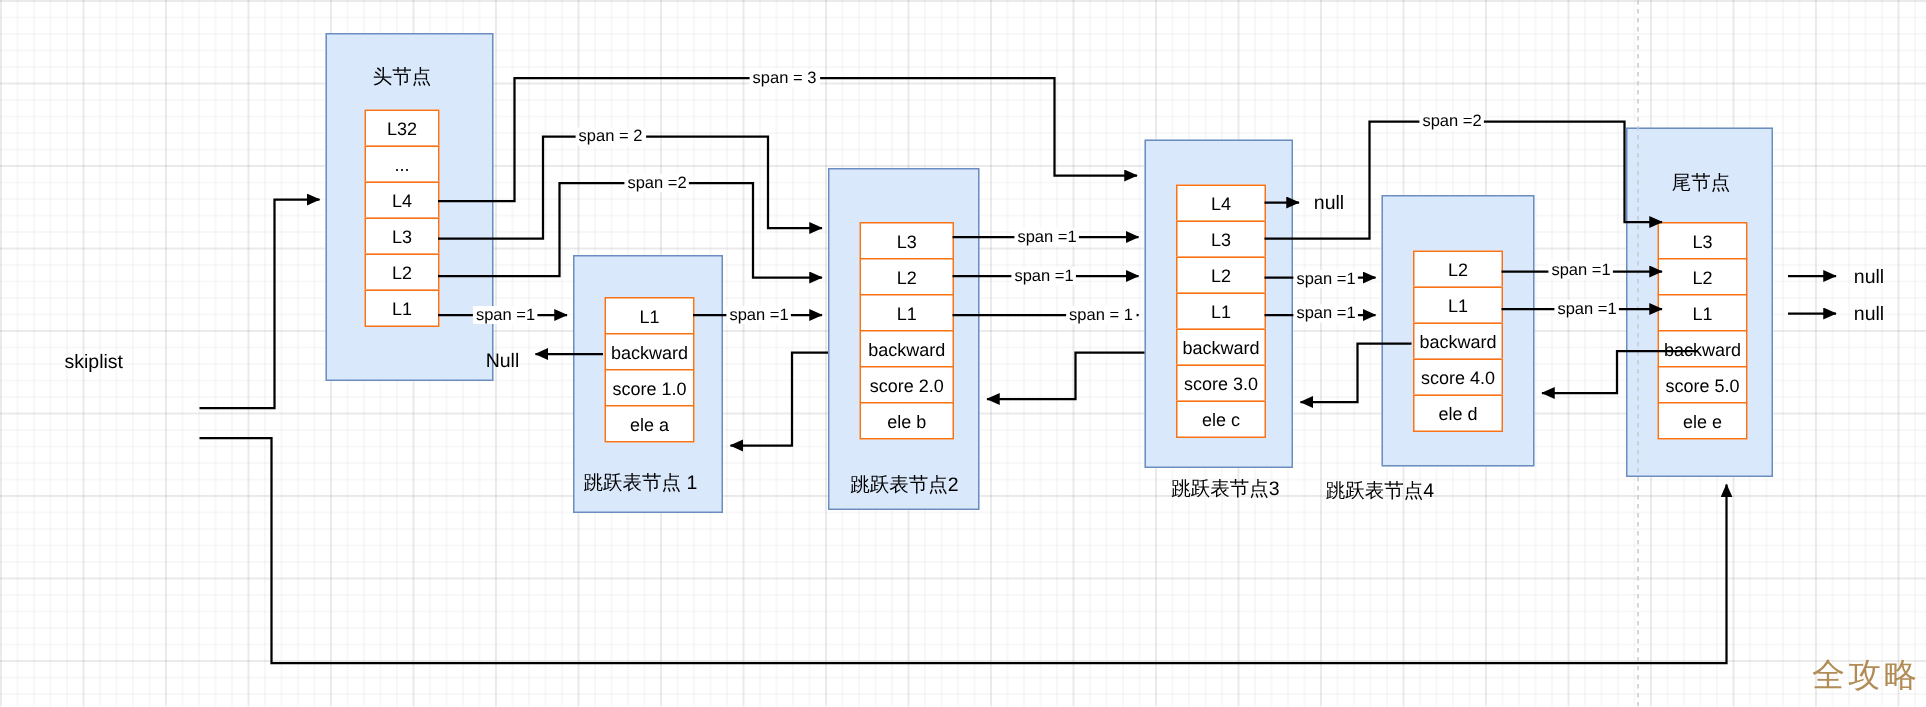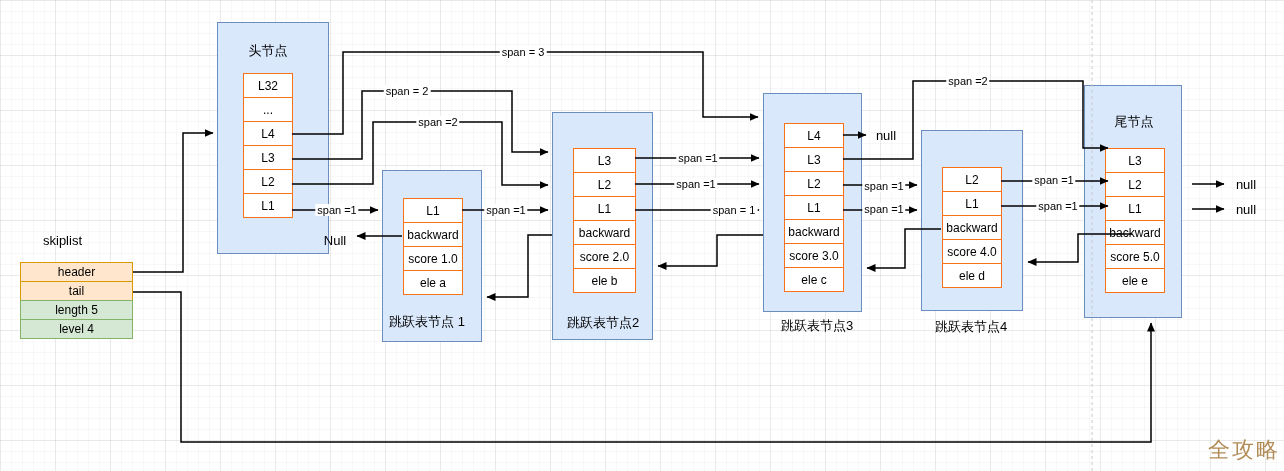--- a/index.html
+++ b/index.html
@@ -32,26 +32,20 @@
   svg.wires{position:absolute;left:0;top:0;z-index:4;pointer-events:none;}
   .watermark{position:absolute;right:4px;bottom:6px;font-size:22px;font-weight:normal;
              color:#b28c57;letter-spacing:2px;text-shadow:1px 1px 0 rgba(255,255,255,0.7);z-index:6;}
 </style>
 </head>
 <body>
 
 <div id="canvas">
 
   <div class="struct-title">skiplist</div>
-  <div class="struct">
-    <div class="srow orange">header</div>
-    <div class="srow orange">tail</div>
-    <div class="srow green">length 5</div>
-    <div class="srow green">level 4</div>
-  </div>
 
   <div class="node" style="left:217px;top:22px;width:112px;height:232px;">
     <div class="ntitle" style="left:50px;top:28px;">头节点</div>
     <div class="cells" style="left:25px;top:50px;width:50px;">
       <div class="cell">L32</div>
       <div class="cell">...</div>
       <div class="cell">L4</div>
       <div class="cell">L3</div>
       <div class="cell">L2</div>
       <div class="cell">L1</div>
@@ -95,21 +89,21 @@
 
   <div class="node" style="left:921px;top:130px;width:102px;height:181px;">
     <div class="cells" style="left:20px;top:36px;width:60px;">
       <div class="cell">L2</div>
       <div class="cell">L1</div>
       <div class="cell">backward</div>
       <div class="cell">score 4.0</div>
       <div class="cell">ele d</div>
     </div>
   </div>
-  <div class="ntitle" style="left:971px;top:327px;">跳跃表节点4</div>
+  <div class="ntitle" style="left:920px;top:327px;">跳跃表节点4</div>
 
   <div class="node" style="left:1084px;top:85px;width:98px;height:233px;text-decoration:underline;">
     <div class="ntitle" style="left:49px;top:36px;">尾节点</div>
     <div class="cells" style="left:20px;top:62px;width:60px;">
       <div class="cell">L3</div>
       <div class="cell">L2</div>
       <div class="cell">L1</div>
       <div class="cell">backward</div>
       <div class="cell">score 5.0</div>
       <div class="cell">ele e</div>

